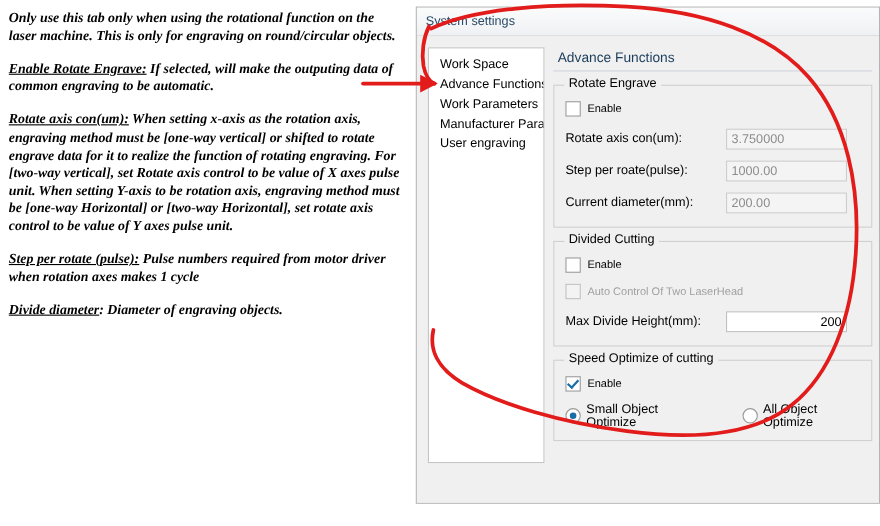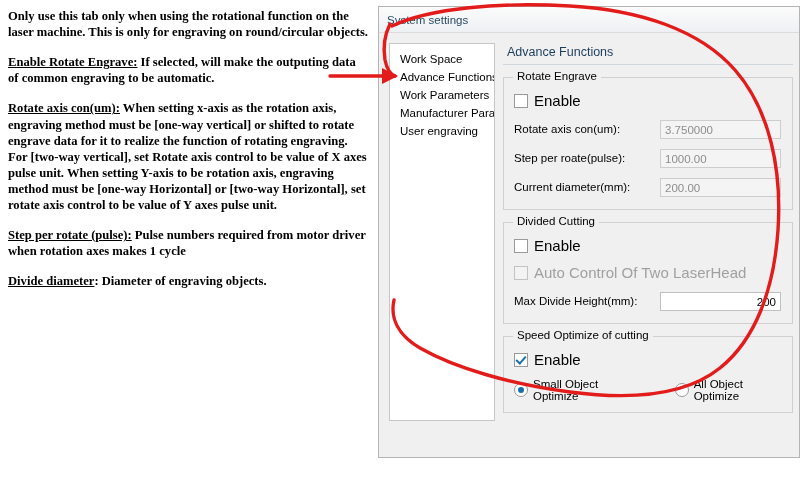--- a/index.html
+++ b/index.html
@@ -28,20 +28,21 @@
     width: 378px;
     height: 478px;
     background: #ffffff;
     padding: 8px 10px 0 8px;
     box-sizing: border-box;
   }
   .doc-para {
     font-family: "Liberation Serif", serif;
     font-size: 12.6px;
     line-height: 1.28;
+    font-style: italic;
     font-weight: bold;
     color: #000000;
     margin: 0 0 14px 0;
   }
   .doc-para .lead {
     text-decoration: underline;
   }
   .doc-para .body-txt {
     font-weight: bold;
   }
@@ -140,21 +141,21 @@
     height: 20px;
   }
   .row:last-child { margin-bottom: 2px; }
   .row-label {
     font-size: 11.5px;
     color: #000000;
     width: 146px;
     flex: 0 0 auto;
   }
   .field {
-    width: 121px;
+    width: 110px;
     height: 19px;
     border: 1px solid #cdcdcd;
     background: #f4f4f4;
     color: #8d8d8d;
     font-size: 11.5px;
     padding: 1px 4px;
     box-sizing: border-box;
     line-height: 16px;
   }
   .field.editable {
@@ -189,21 +190,21 @@
     position: absolute;
     left: 3px;
     top: 0px;
     width: 4px;
     height: 8px;
     border: solid #1a6ea8;
     border-width: 0 2px 2px 0;
     transform: rotate(42deg);
   }
   .cbox-label {
-    font-size: 15px;
+    font-size: 10px;
     color: #000000;
   }
   .cbox-label.disabled { color: #a0a0a0; }
 
   .radio-row {
     display: flex;
     align-items: flex-start;
     margin-top: 8px;
   }
   .radio-group { display: flex; align-items: center; }

